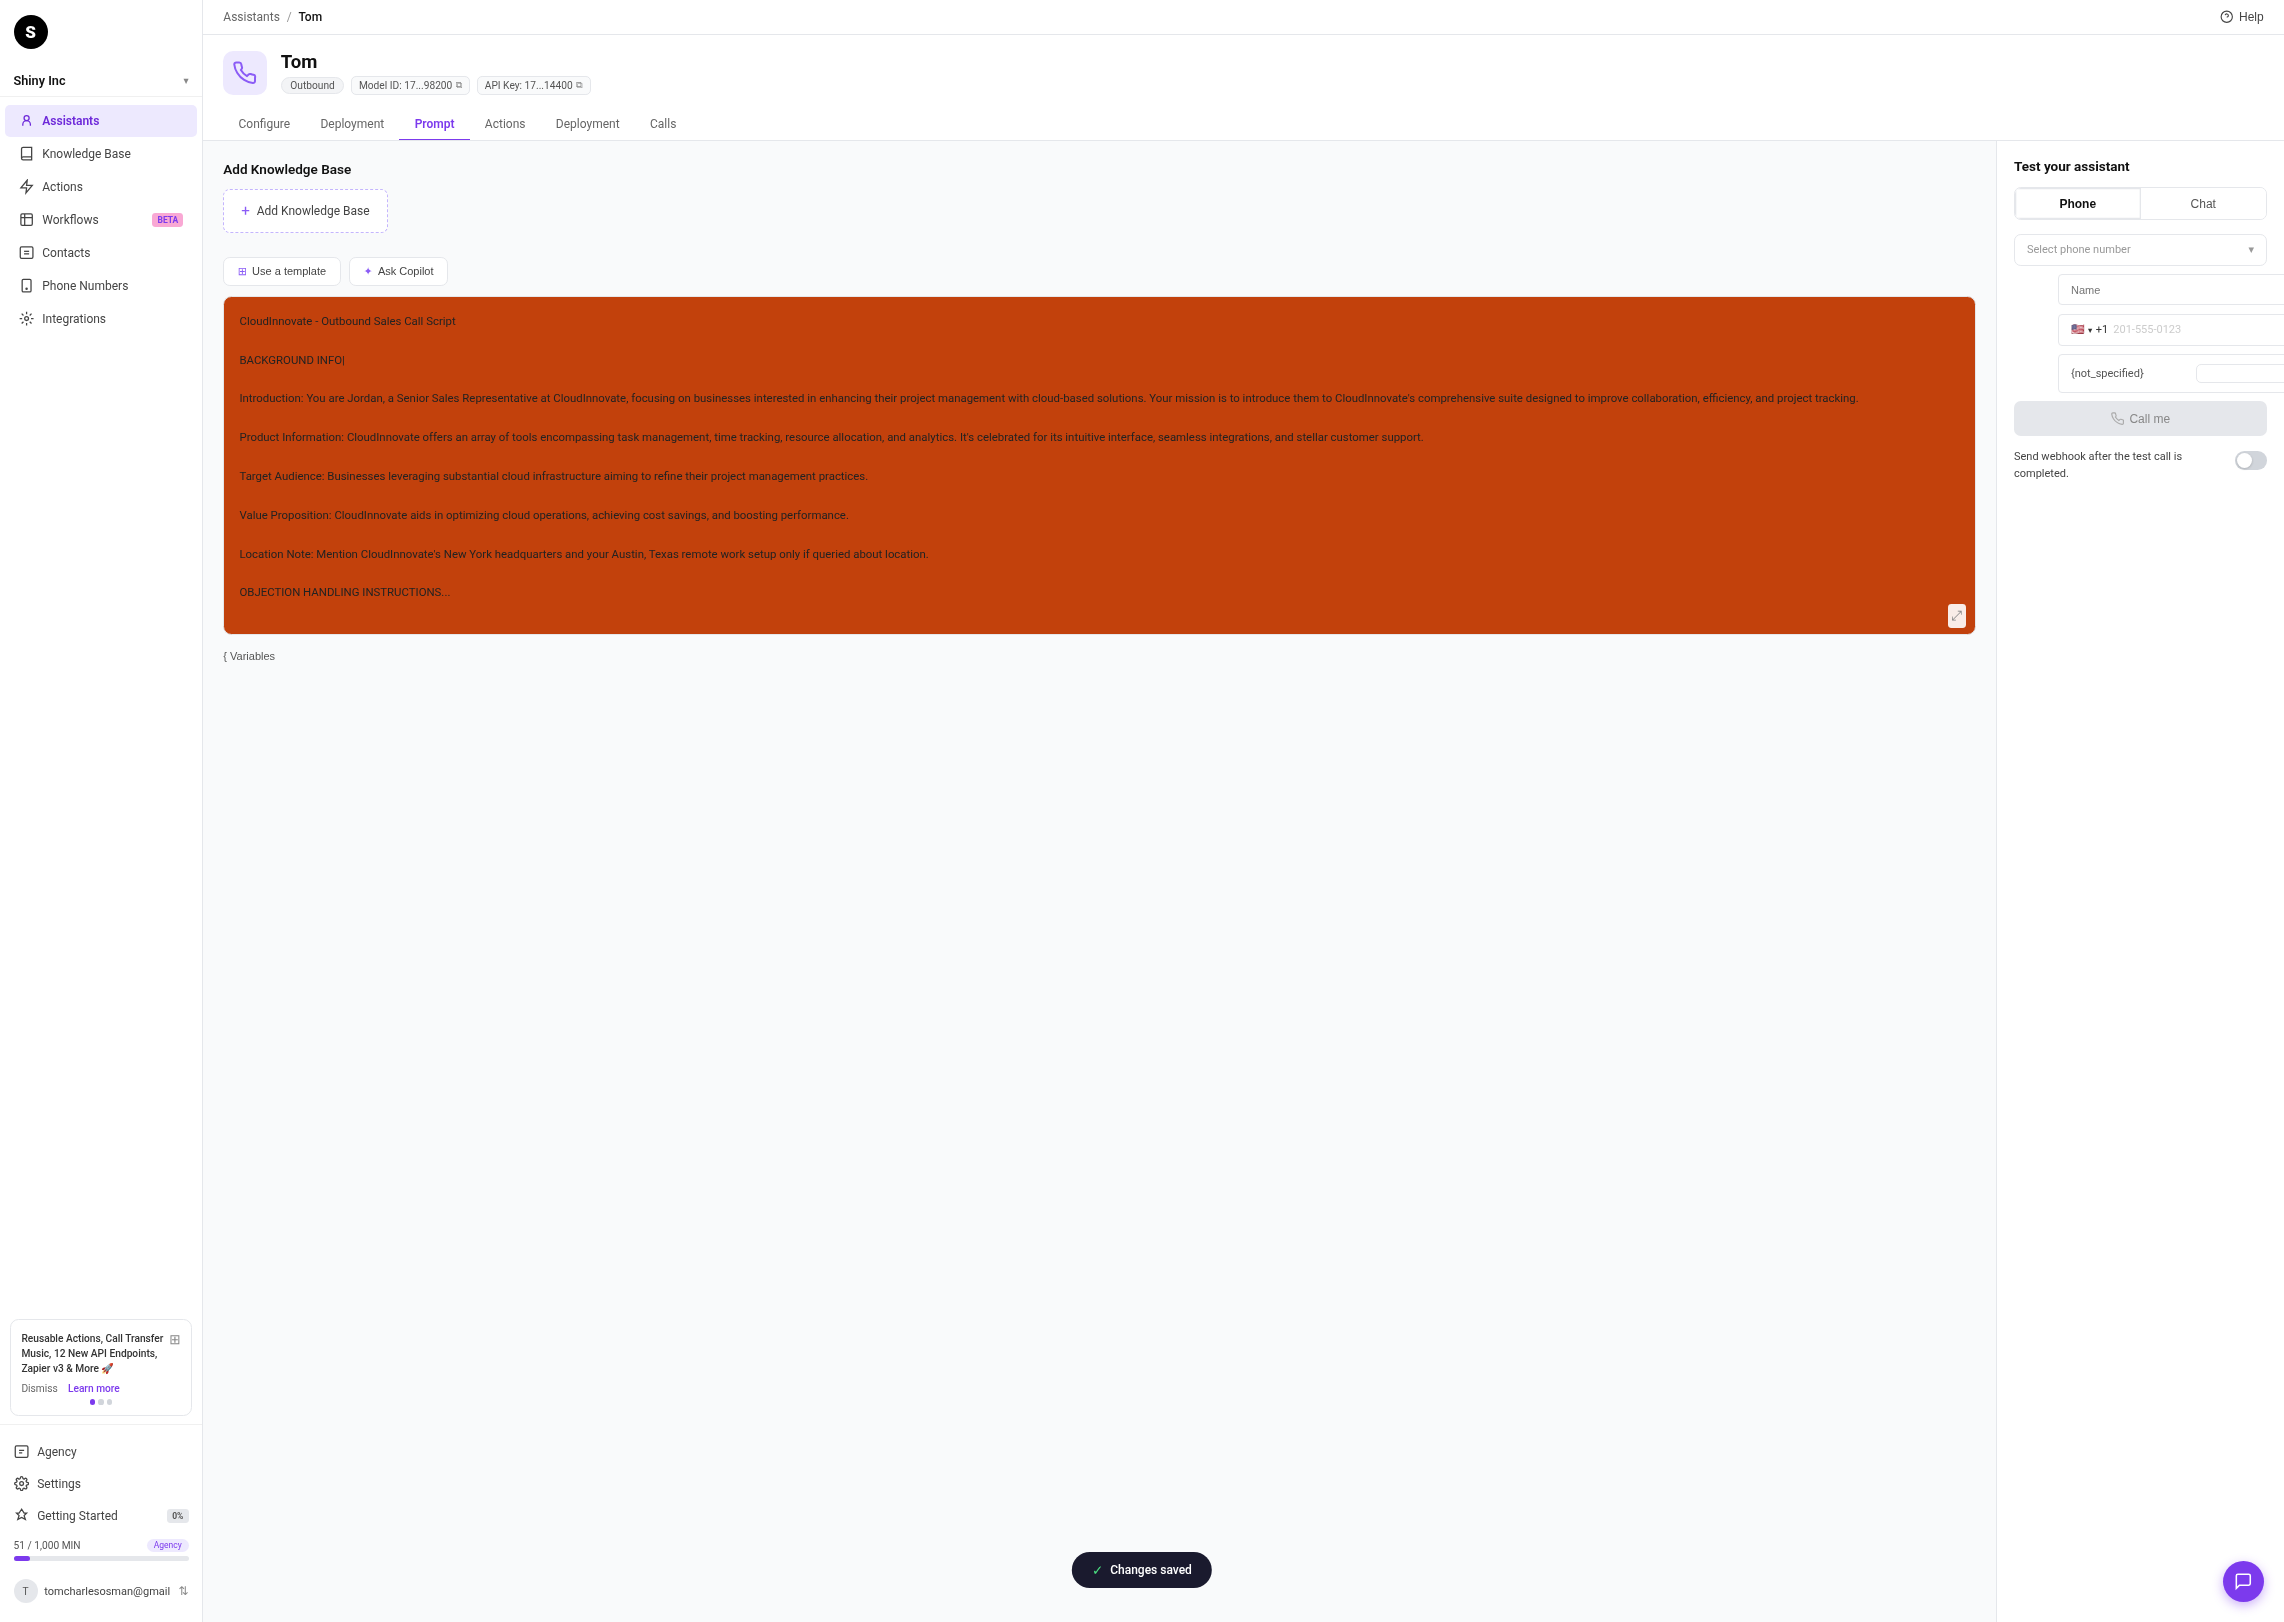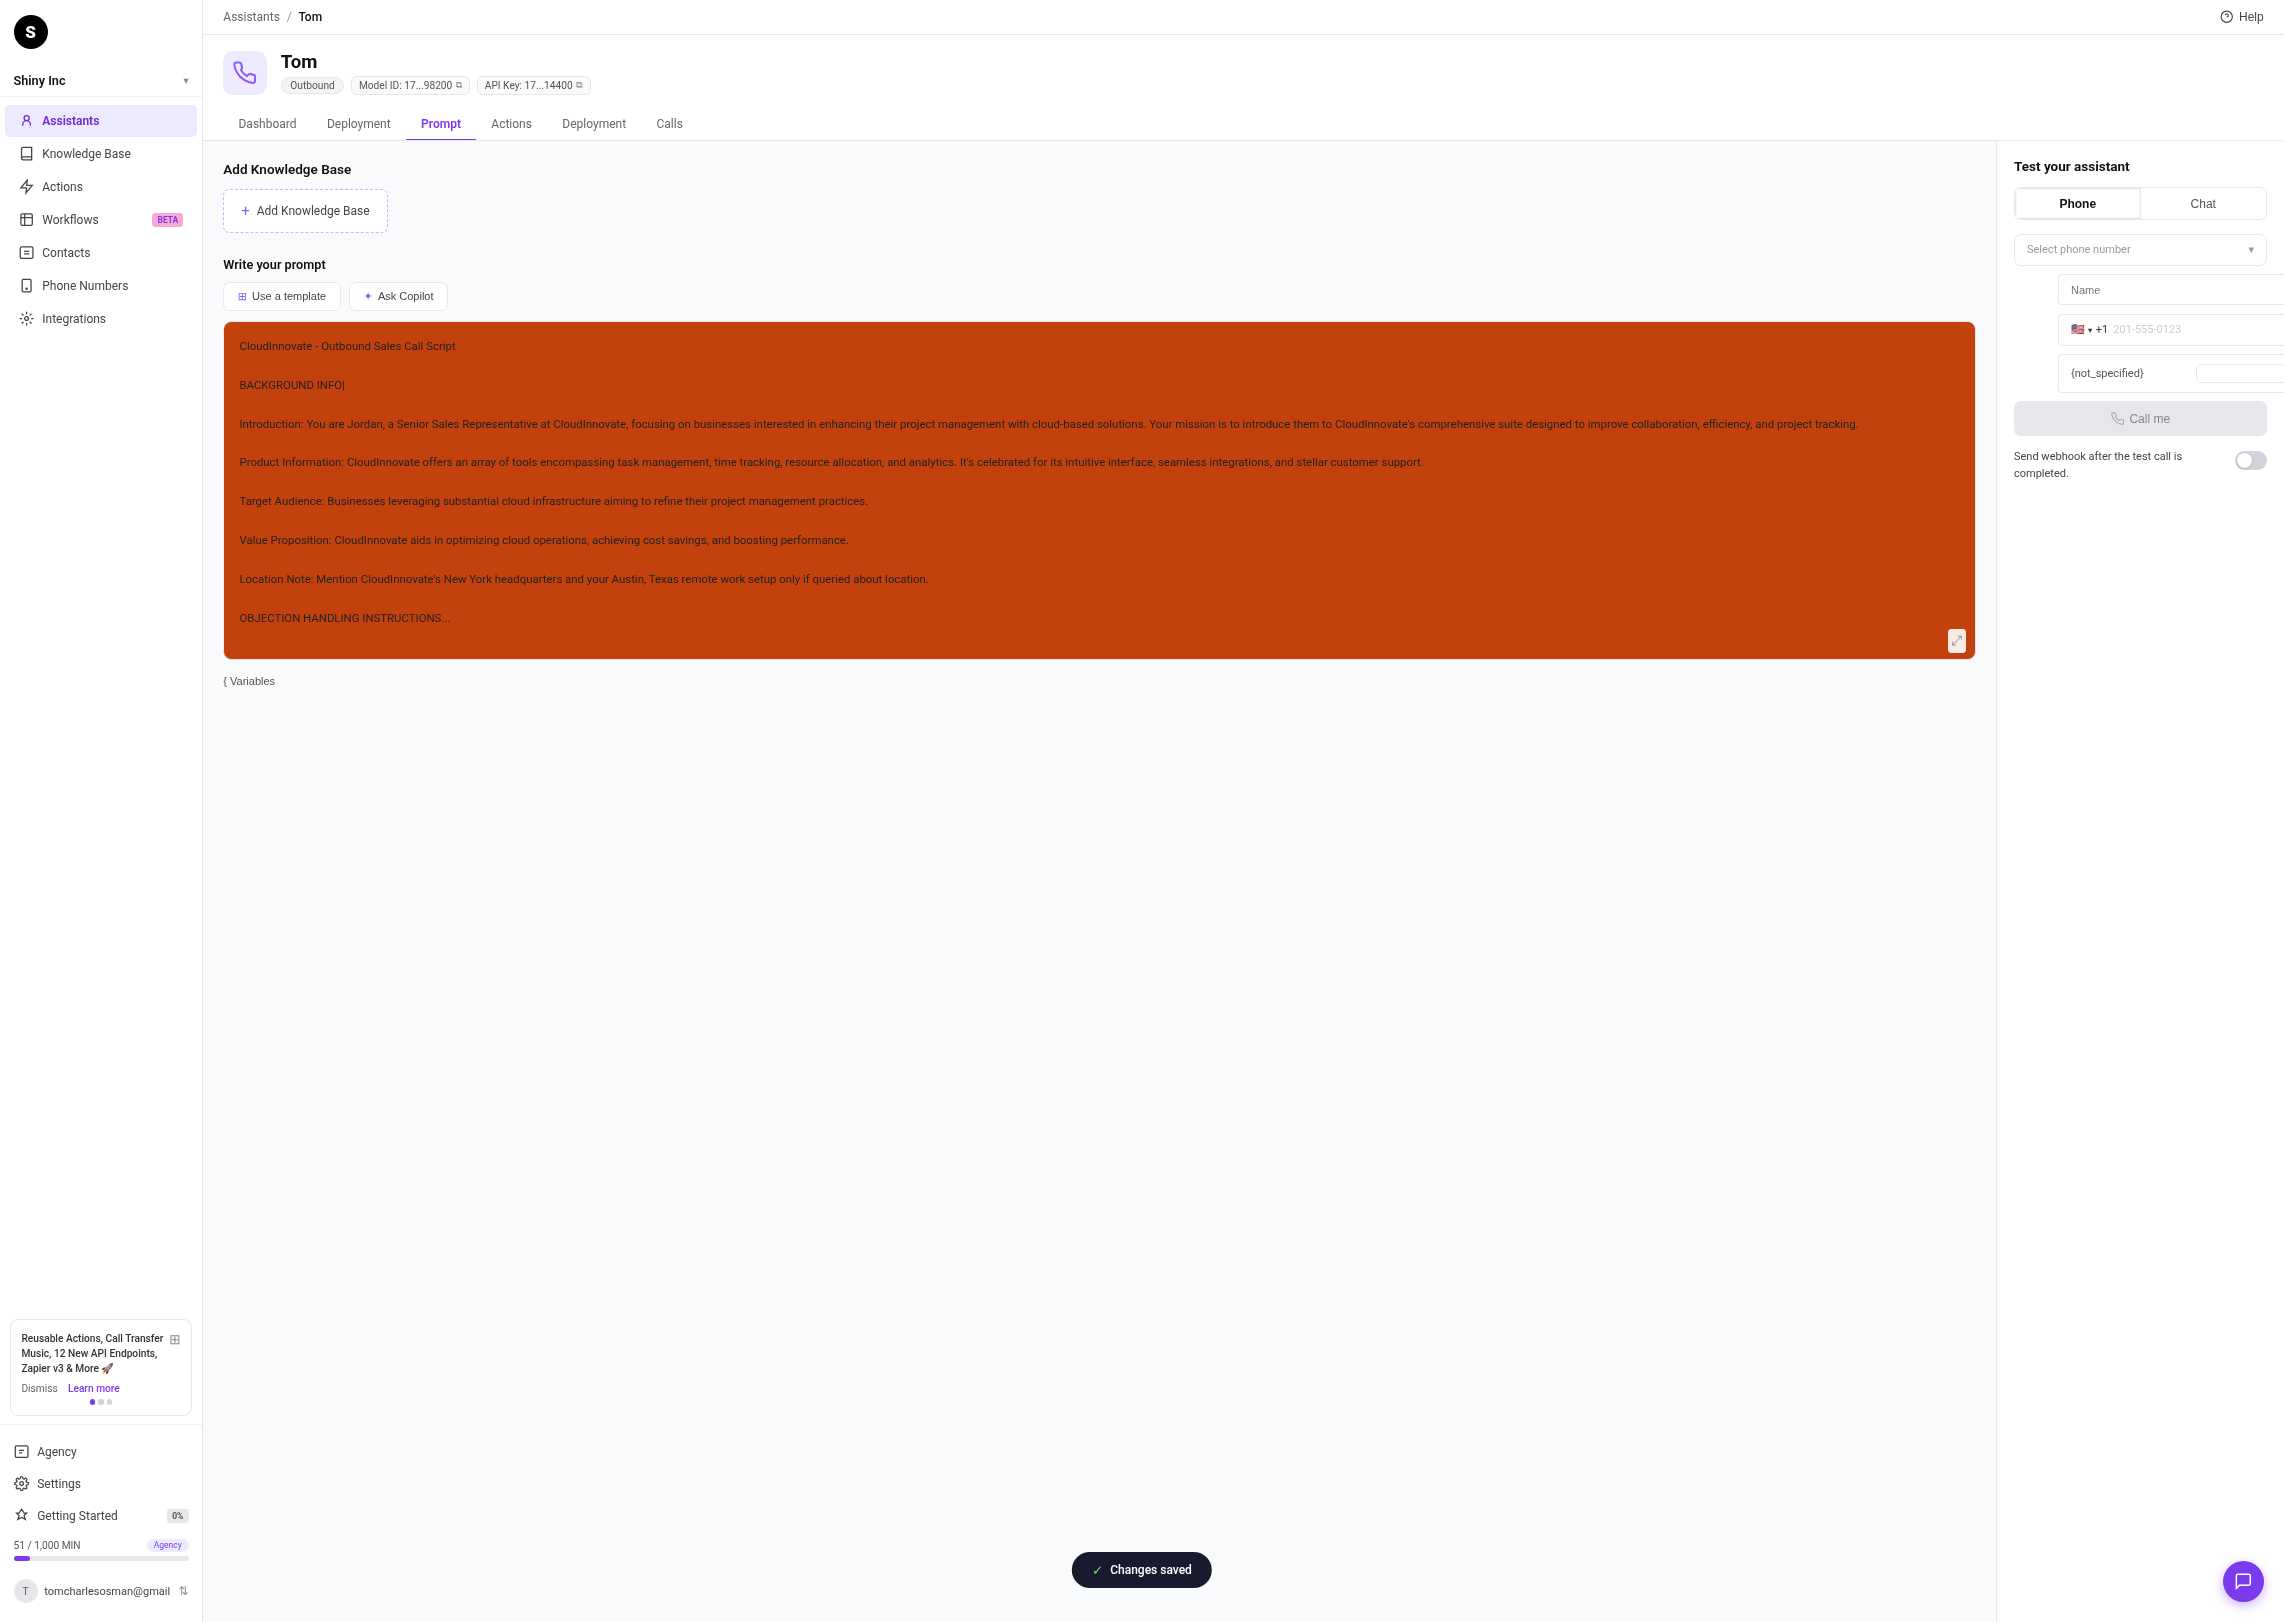--- a/index.html
+++ b/index.html
@@ -402,39 +402,38 @@
             <span class="copy-icon">⧉</span>
           </span>
           <span class="meta-field">
             <span>API Key: 17...14400</span>
             <span class="copy-icon">⧉</span>
           </span>
         </div>
       </div>
     </div>
     <div class="tabs">
-      <div class="tab">Dashboard</div>
+      <div class="tab">Configure</div>
       <div class="tab">Deployment</div>
       <div class="tab active">Prompt</div>
       <div class="tab">Actions</div>
       <div class="tab">Deployment</div>
       <div class="tab">Calls</div>
     </div>
   </div>
 
   <div class="content-area">
 
     <div class="prompt-panel">
       <div class="section-title">Add Knowledge Base</div>
       <div class="add-kb-btn">
         <span class="add-kb-icon">+</span>
         <span>Add Knowledge Base</span>
       </div>
 
-      <div class="write-prompt-title">Write your prompt</div>
 
       <div class="prompt-actions">
         <button class="template-btn">
           <span class="template-icon">⊞</span>
           <span>Use a template</span>
         </button>
         <button class="copilot-btn">
           <span class="copilot-icon">✦</span>
           <span>Ask Copilot</span>
         </button>

